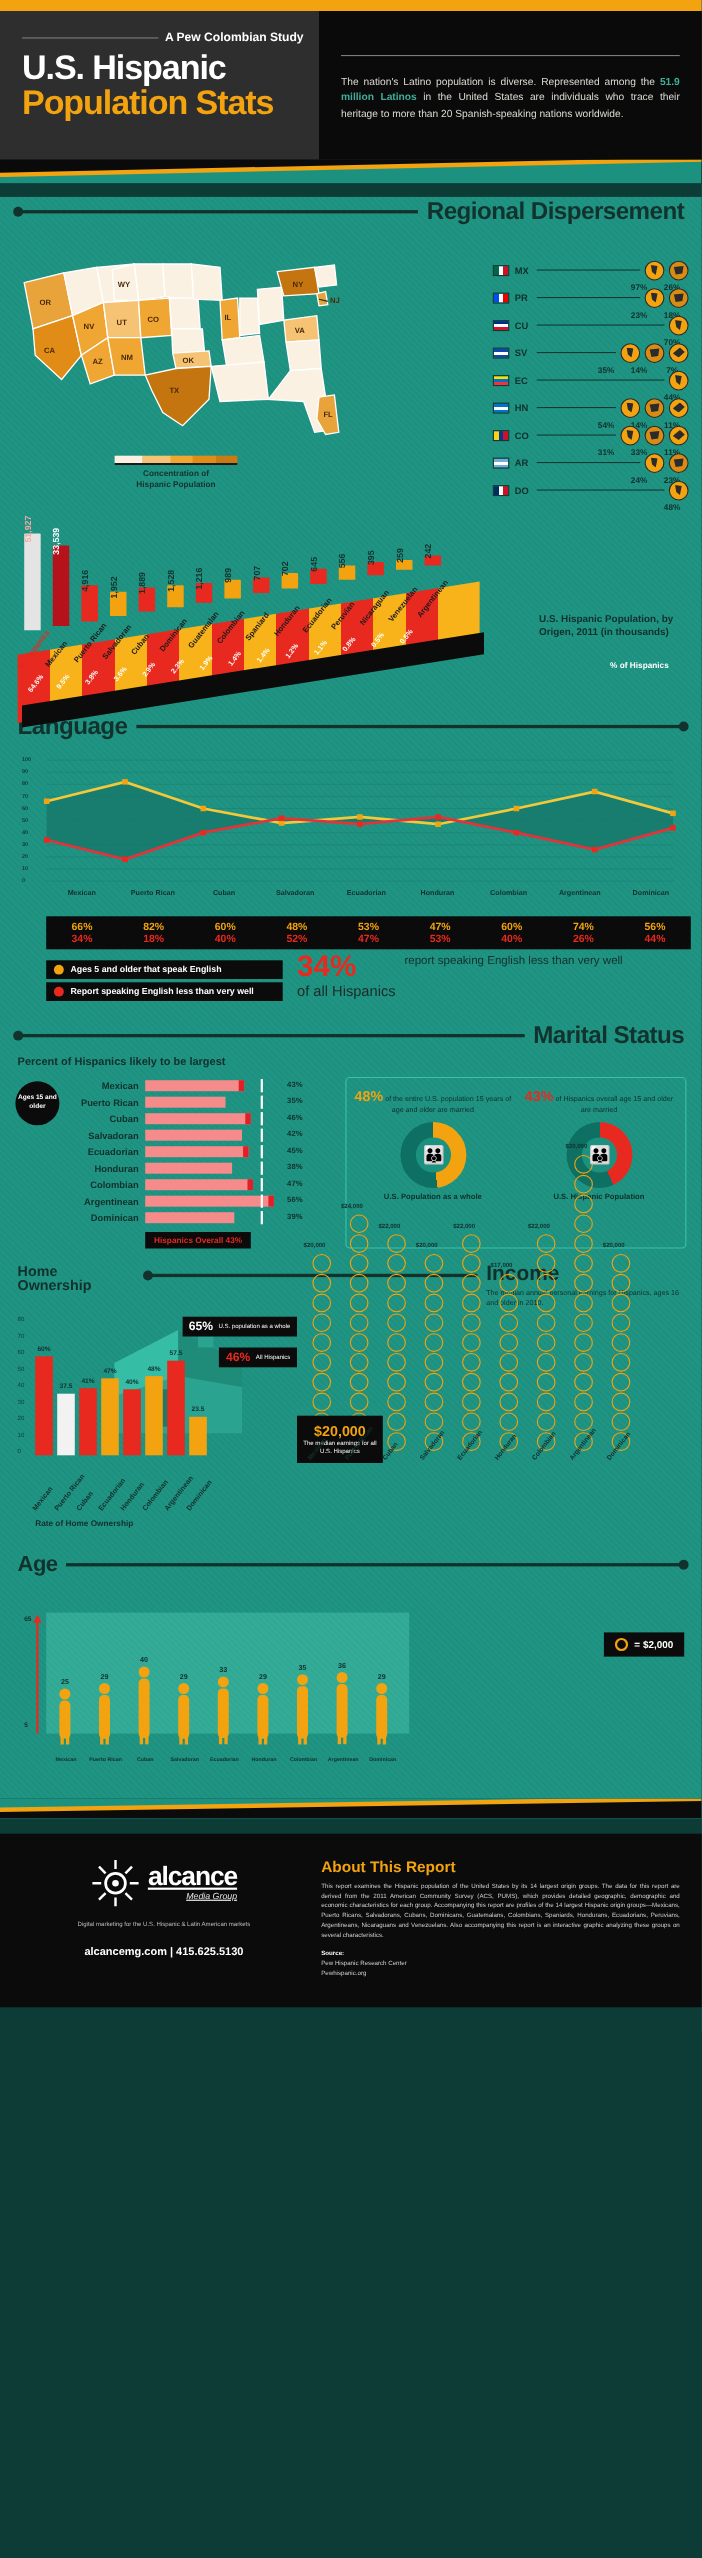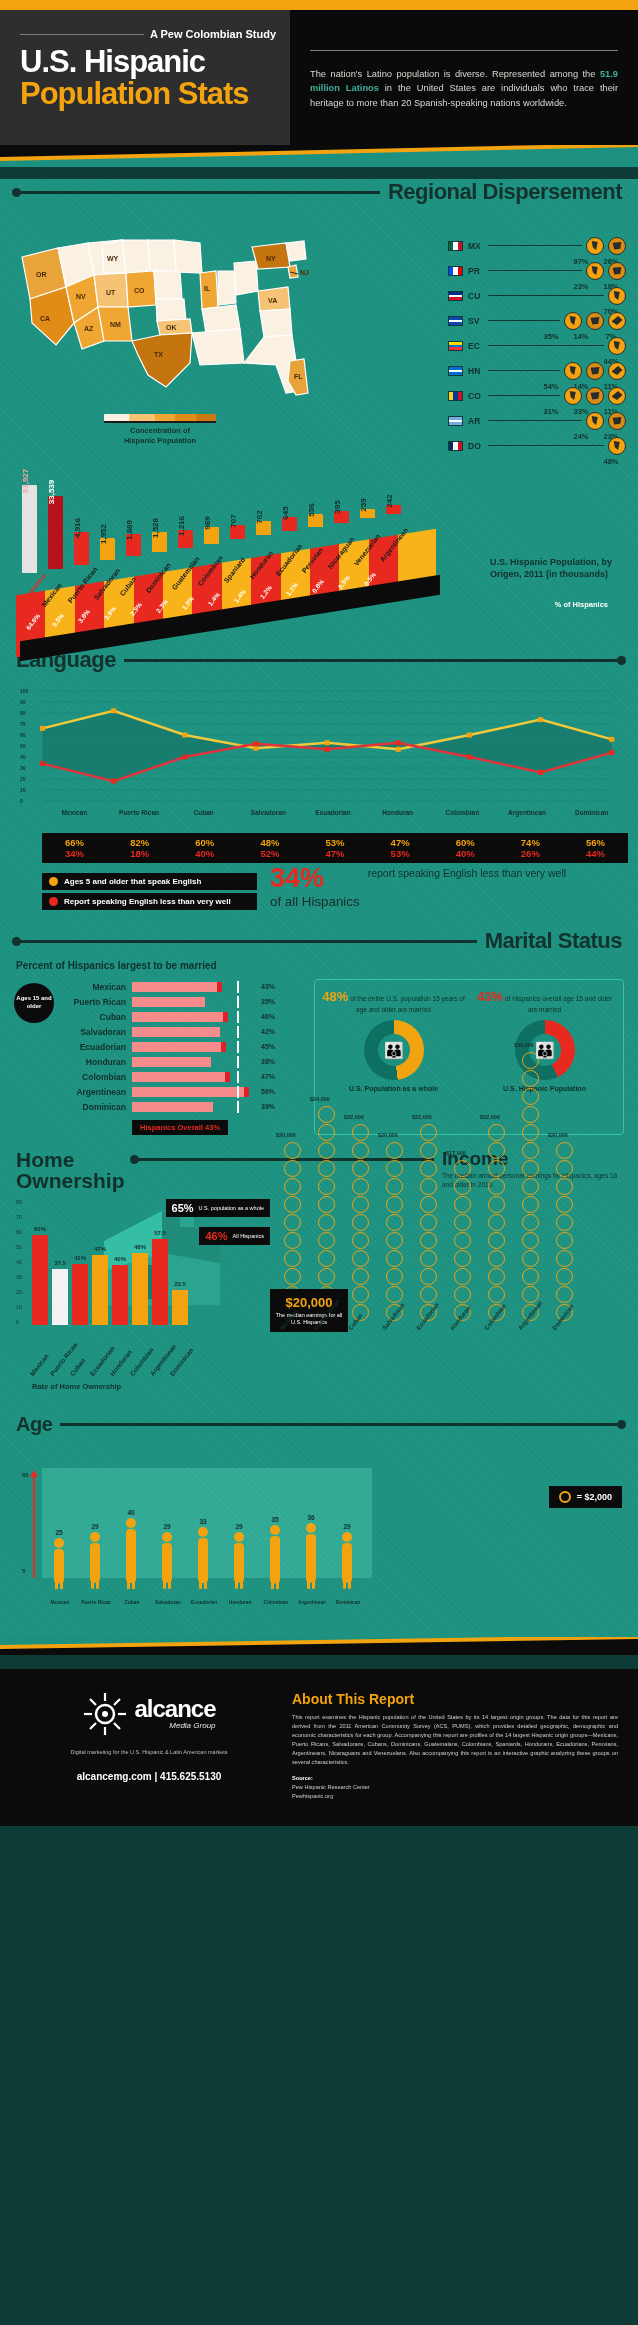--- a/index.html
+++ b/index.html
@@ -164,21 +164,21 @@
   .donut { width:60px; height:60px; border-radius:50%; margin:0 auto; position:relative; }
   .donut.y { background:conic-gradient(#f2a30f 0 48%, #0e6f63 48% 100%); }
   .donut.r { background:conic-gradient(#e8291f 0 43%, #0e6f63 43% 100%); }
   .donut::after { content:""; position:absolute; inset:14px; border-radius:50%; background:#1d9180; }
   .donut .ppl { position:absolute; inset:0; display:flex; align-items:center; justify-content:center;
     font-size:16px; color:#cfe9e2; z-index:2; letter-spacing:-2px; }
   .donut-cap { font-size:7px; font-weight:bold; color:#0e3029; margin-top:4px; line-height:1.3; }
 
   
   .hi-head { display:flex; padding:0 16px; align-items:flex-start; margin-top:14px; }
-  .home-t { font-size:21px; font-weight:bold; color:#11302c; line-height:1.0; width:110px; }
+  .home-t { font-size:13px; font-weight:bold; color:#11302c; line-height:1.0; width:110px; }
   .hi-rule { flex:1; height:3px; background:#12322e; margin:9px 8px 0 8px; position:relative; }
   .hi-rule .dot { position:absolute; left:-4px; top:-3px; width:9px; height:9px; border-radius:50%; background:#12322e; }
   .income-t { font-size:19px; font-weight:bold; color:#11302c; line-height:1; }
   .income-sub { font-size:6.5px; color:#11302c; line-height:1.4; width:180px; margin-top:3px; }
 
   .hi-body { display:flex; padding:0 14px; margin-top:2px; }
   .home-col { width:258px; position:relative; height:190px; }
   .hax { position:absolute; left:0; top:4px; font-size:5.5px; color:#0d3b36; }
   .house-svg { position:absolute; left:70px; top:0px; }
   .hbars { position:absolute; left:18px; bottom:58px; display:flex; align-items:flex-end; gap:4px; }
@@ -221,21 +221,21 @@
     font-size:4.5px; color:#11302c; white-space:nowrap; font-weight:bold; }
   .age-foot-txt { font-size:8.5px; font-weight:bold; color:#11302c; line-height:1.35; width:190px; }
 
   
   .footer { background:#0b0b0b; padding:22px 20px 26px 20px; display:flex; gap:14px;
     position:relative; margin-top:14px; }
   .foot-edge { height:18px; background:#1d9180; position:relative; overflow:hidden; }
   .foot-edge .w { position:absolute; inset:0; background:#0b0b0b; clip-path:polygon(0 10px,100% 0,100% 100%,0 100%); }
   .foot-edge .l { position:absolute; inset:0; background:#f2a30f; clip-path:polygon(0 8px,100% -2px,100% 2px,0 12px); }
   .flogo { width:258px; text-align:center; color:#fff; }
-  .flogo-row { display:flex; align-items:center; justify-content:center; gap:6px; }
+  .flogo-row { display:flex; align-items:center; justify-content:center; gap:6px;text-decoration:underline; }
   .flogo-txt { text-align:left; }
   .flogo-name { font-size:24px; font-weight:bold; letter-spacing:-1px; line-height:.95; }
   .flogo-sub { font-size:8px; font-style:italic; color:#e6e6e6; text-align:right; }
   .flogo-tag { font-size:5.5px; color:#bdbdbd; margin-top:12px; }
   .flogo-url { font-size:10px; font-weight:bold; color:#fff; margin-top:16px; }
   .fabout { flex:1; color:#cfcfcf; }
   .fabout h3 { color:#f2a30f; font-size:14px; margin-bottom:6px; }
   .fabout p { font-size:5.6px; line-height:1.6; text-align:justify; }
   .fabout .src { margin-top:7px; font-size:5.6px; line-height:1.6; }
   .fabout .src b { color:#fff; }
@@ -714,21 +714,21 @@
       </div>
     </div>
 
     <div class="sec-head right" style="margin-top:18px;">
       <div class="rule">
           <span class="dot"></span>
         </div>
       <div class="sec-title">Marital Status</div>
     </div>
 
-    <div class="mar-sub">Percent of Hispanics largest to be married</div>
+    <div class="mar-sub">Percent of Hispanics likely to be largest</div>
 
     <div class="mar-wrap">
       <div class="mar-left">
         <div class="agebadge">Ages 15 and older</div>
         <div class="mar-rows" id="mar-rows">
             <div class="mar-row">
               <div class="mar-name">Mexican</div>
               <div class="mar-track">
                 <div class="mar-fill" style="width:89.58333333333333px"></div>
                 <div class="mar-tip" style="left:84.58333333333333px"></div>

